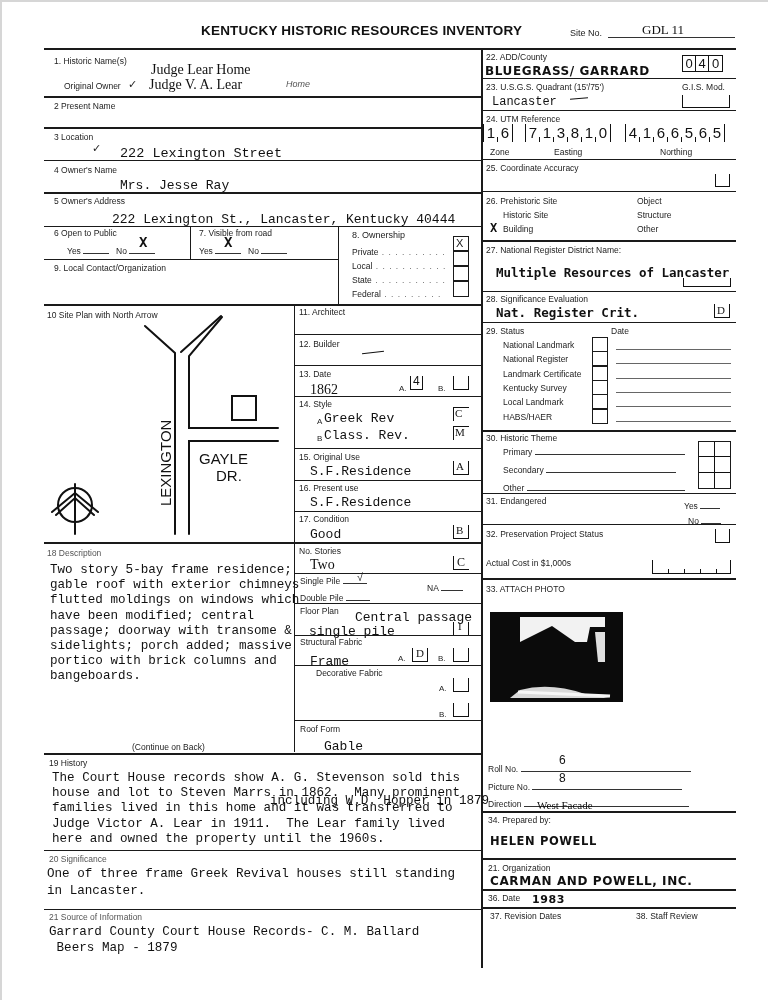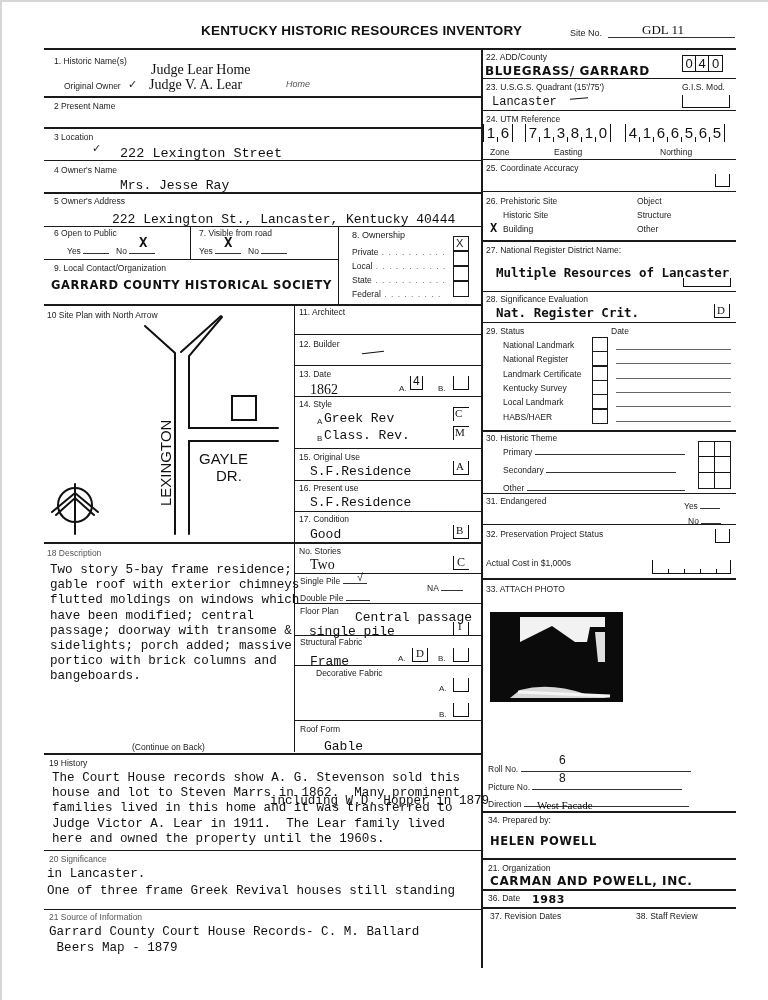--- a/index.html
+++ b/index.html
@@ -85,21 +85,20 @@
   <div class="abs lbl" style="left:350px;top:273px;"><span>State</span><span class="dots"> . . . . . . . . . . .</span></div>
   <div class="abs lbl" style="left:350px;top:287px;"><span>Federal</span><span class="dots"> . . . . . . . . .</span></div>
   <div class="box" style="left:451px;top:234px;width:16px;height:15px;">
       <span class="abs lbl" style="left:2px;top:0px;font-size:11px;">X</span>
     </div>
   <div class="box" style="left:451px;top:249px;width:16px;height:15px;"></div>
   <div class="box" style="left:451px;top:264px;width:16px;height:15px;"></div>
   <div class="box" style="left:451px;top:279px;width:16px;height:16px;"></div>
 
   <div class="abs lbl" style="left:52px;top:261px;">9. Local Contact/Organization</div>
-  <div class="abs stamp" style="left:49px;top:276px;font-size:11.5px;">GARRARD COUNTY HISTORICAL SOCIETY</div>
   <div class="hl" style="left:42px;top:302px;width:437px;"></div>
 
   <div class="abs lbl" style="left:45px;top:308px;">10  Site Plan with North Arrow</div>
   <svg class="abs" style="left:42px;top:304px;" width="250" height="236">
     <g stroke="#111" stroke-width="2" fill="none" stroke-linecap="round">
       <path d="M101 20 L131 47 L131 228"></path>
       <path d="M177 10 L137 46"></path>
       <path d="M178 11 L145 50 L145 122 L234 122"></path>
       <path d="M234 135 L145 135 L145 228"></path>
       <rect x="188" y="90" width="24" height="24"></rect>
@@ -205,21 +204,21 @@
   <div class="abs typ" style="left:322px;top:737px;font-size:13px;">Gable</div>
 
   <div class="hl" style="left:42px;top:751px;width:437px;"></div>
 
   <div class="abs lbl" style="left:47px;top:756px;">19  History</div>
   <div class="abs typ multiline" id="history-lines" style="left:50px;top:769px;font-size:12.6px;"><div>The Court House records show A. G. Stevenson sold this</div><div>house and lot to Steven Marrs in 1862.  Many prominent</div><div>families lived in this home and it was transferred to</div><div>Judge Victor A. Lear in 1911.  The Lear family lived</div><div>here and owned the property until the 1960s.</div></div>
   <div class="abs typ" style="left:268px;top:792px;font-size:12.6px;">including W.D. Hopper in 1879</div>
   <div class="hl thin" style="left:42px;top:848px;width:437px;"></div>
 
   <div class="abs lbl" style="left:47px;top:852px;color:#555;">20  Significance</div>
-  <div class="abs typ multiline" id="significance-lines" style="left:45px;top:864px;font-size:12.6px;line-height:17px;"><div>in Lancaster.</div><div>One of three frame Greek Revival houses still standing</div></div>
+  <div class="abs typ multiline" id="significance-lines" style="left:45px;top:864px;font-size:12.6px;line-height:17px;"><div>One of three frame Greek Revival houses still standing</div><div>in Lancaster.</div></div>
   <div class="hl thin" style="left:42px;top:907px;width:437px;"></div>
 
   <div class="abs lbl" style="left:47px;top:910px;color:#555;">21  Source of Information</div>
   <div class="abs typ multiline" id="source-lines" style="left:47px;top:922px;font-size:12.6px;line-height:16px;"><div>Garrard County Court House Records- C. M. Ballard</div><div> Beers Map - 1879</div></div>
 
   <div class="abs lbl" style="left:484px;top:50px;">22. ADD/County</div>
   <div class="abs stamp" style="left:483px;top:62px;font-size:12px;">BLUEGRASS/ GARRARD</div>
   <div class="digit-box" style="left:680px;top:53px;">
     <span>0</span>
       <span>4</span>

